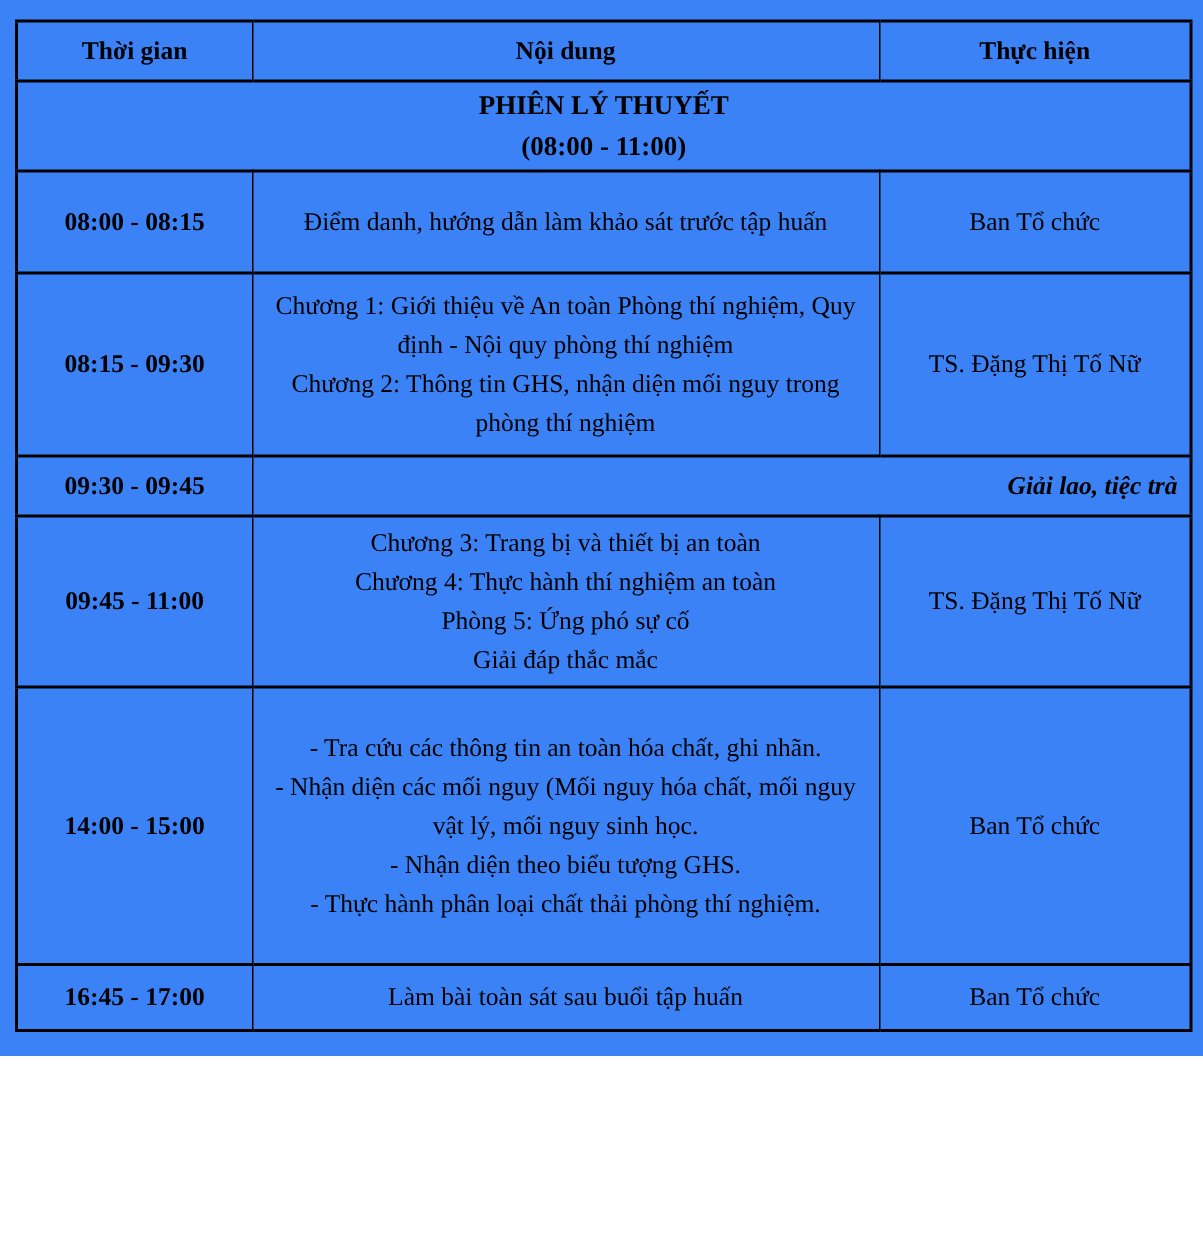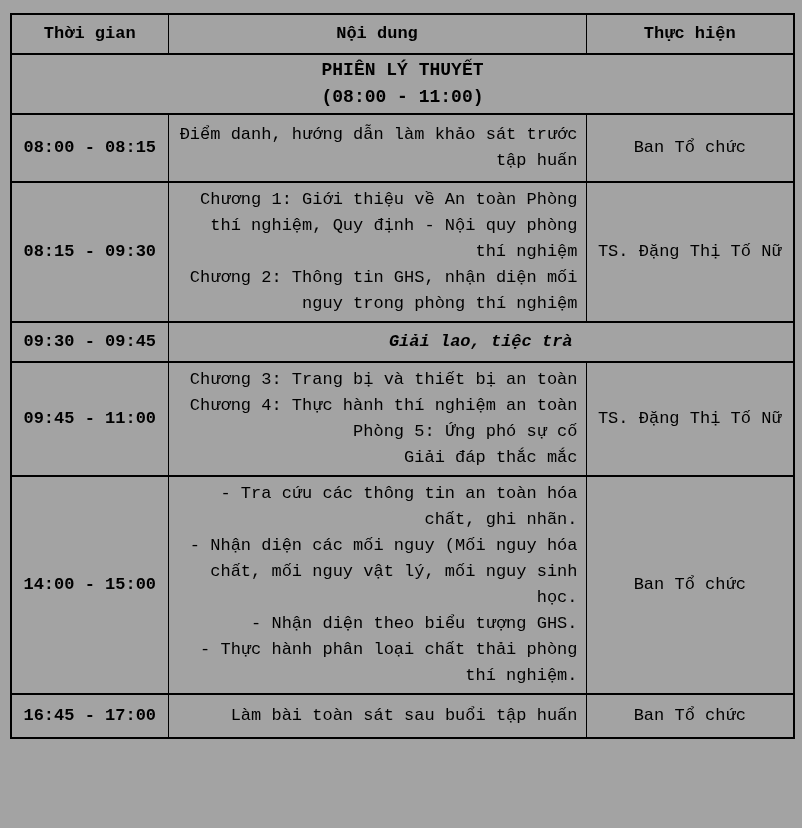--- a/index.html
+++ b/index.html
@@ -7,24 +7,23 @@
     padding: 0;
     background: #ffffff;
     width: 802px;
     height: 828px;
     font-family: "Liberation Serif", "DejaVu Serif", serif;
     color: #000000;
   }
   .page {
     position: relative;
     width: 802px;
-    height: 828px;
-    background: #a3a3a3;
+    height: 704px;
+    background: #3b82f6;
     overflow: hidden;
-    font-family: Liberation Mono, monospace;
   }
   table.schedule {
     position: absolute;
     left: 10px;
     top: 13px;
     width: 783px;
     border-collapse: collapse;
     border: 2px solid #000000;
     table-layout: fixed;
   }
@@ -54,27 +53,27 @@
     line-height: 27px;
     padding: 2px 3px;
   }
   td.time-cell {
     text-align: center;
     font-weight: bold;
     white-space: nowrap;
     padding: 2px 2px;
   }
   td.content-cell {
-    text-align: right;
+    text-align: center;
   }
   td.performer-cell {
     text-align: center;
   }
   td.break-cell {
-    text-align: center;
+    text-align: right;
     font-weight: bold;
     font-style: italic;
   }
   .content-line {
     display: block;
   }
 </style>
 </head>
 <body>
 

